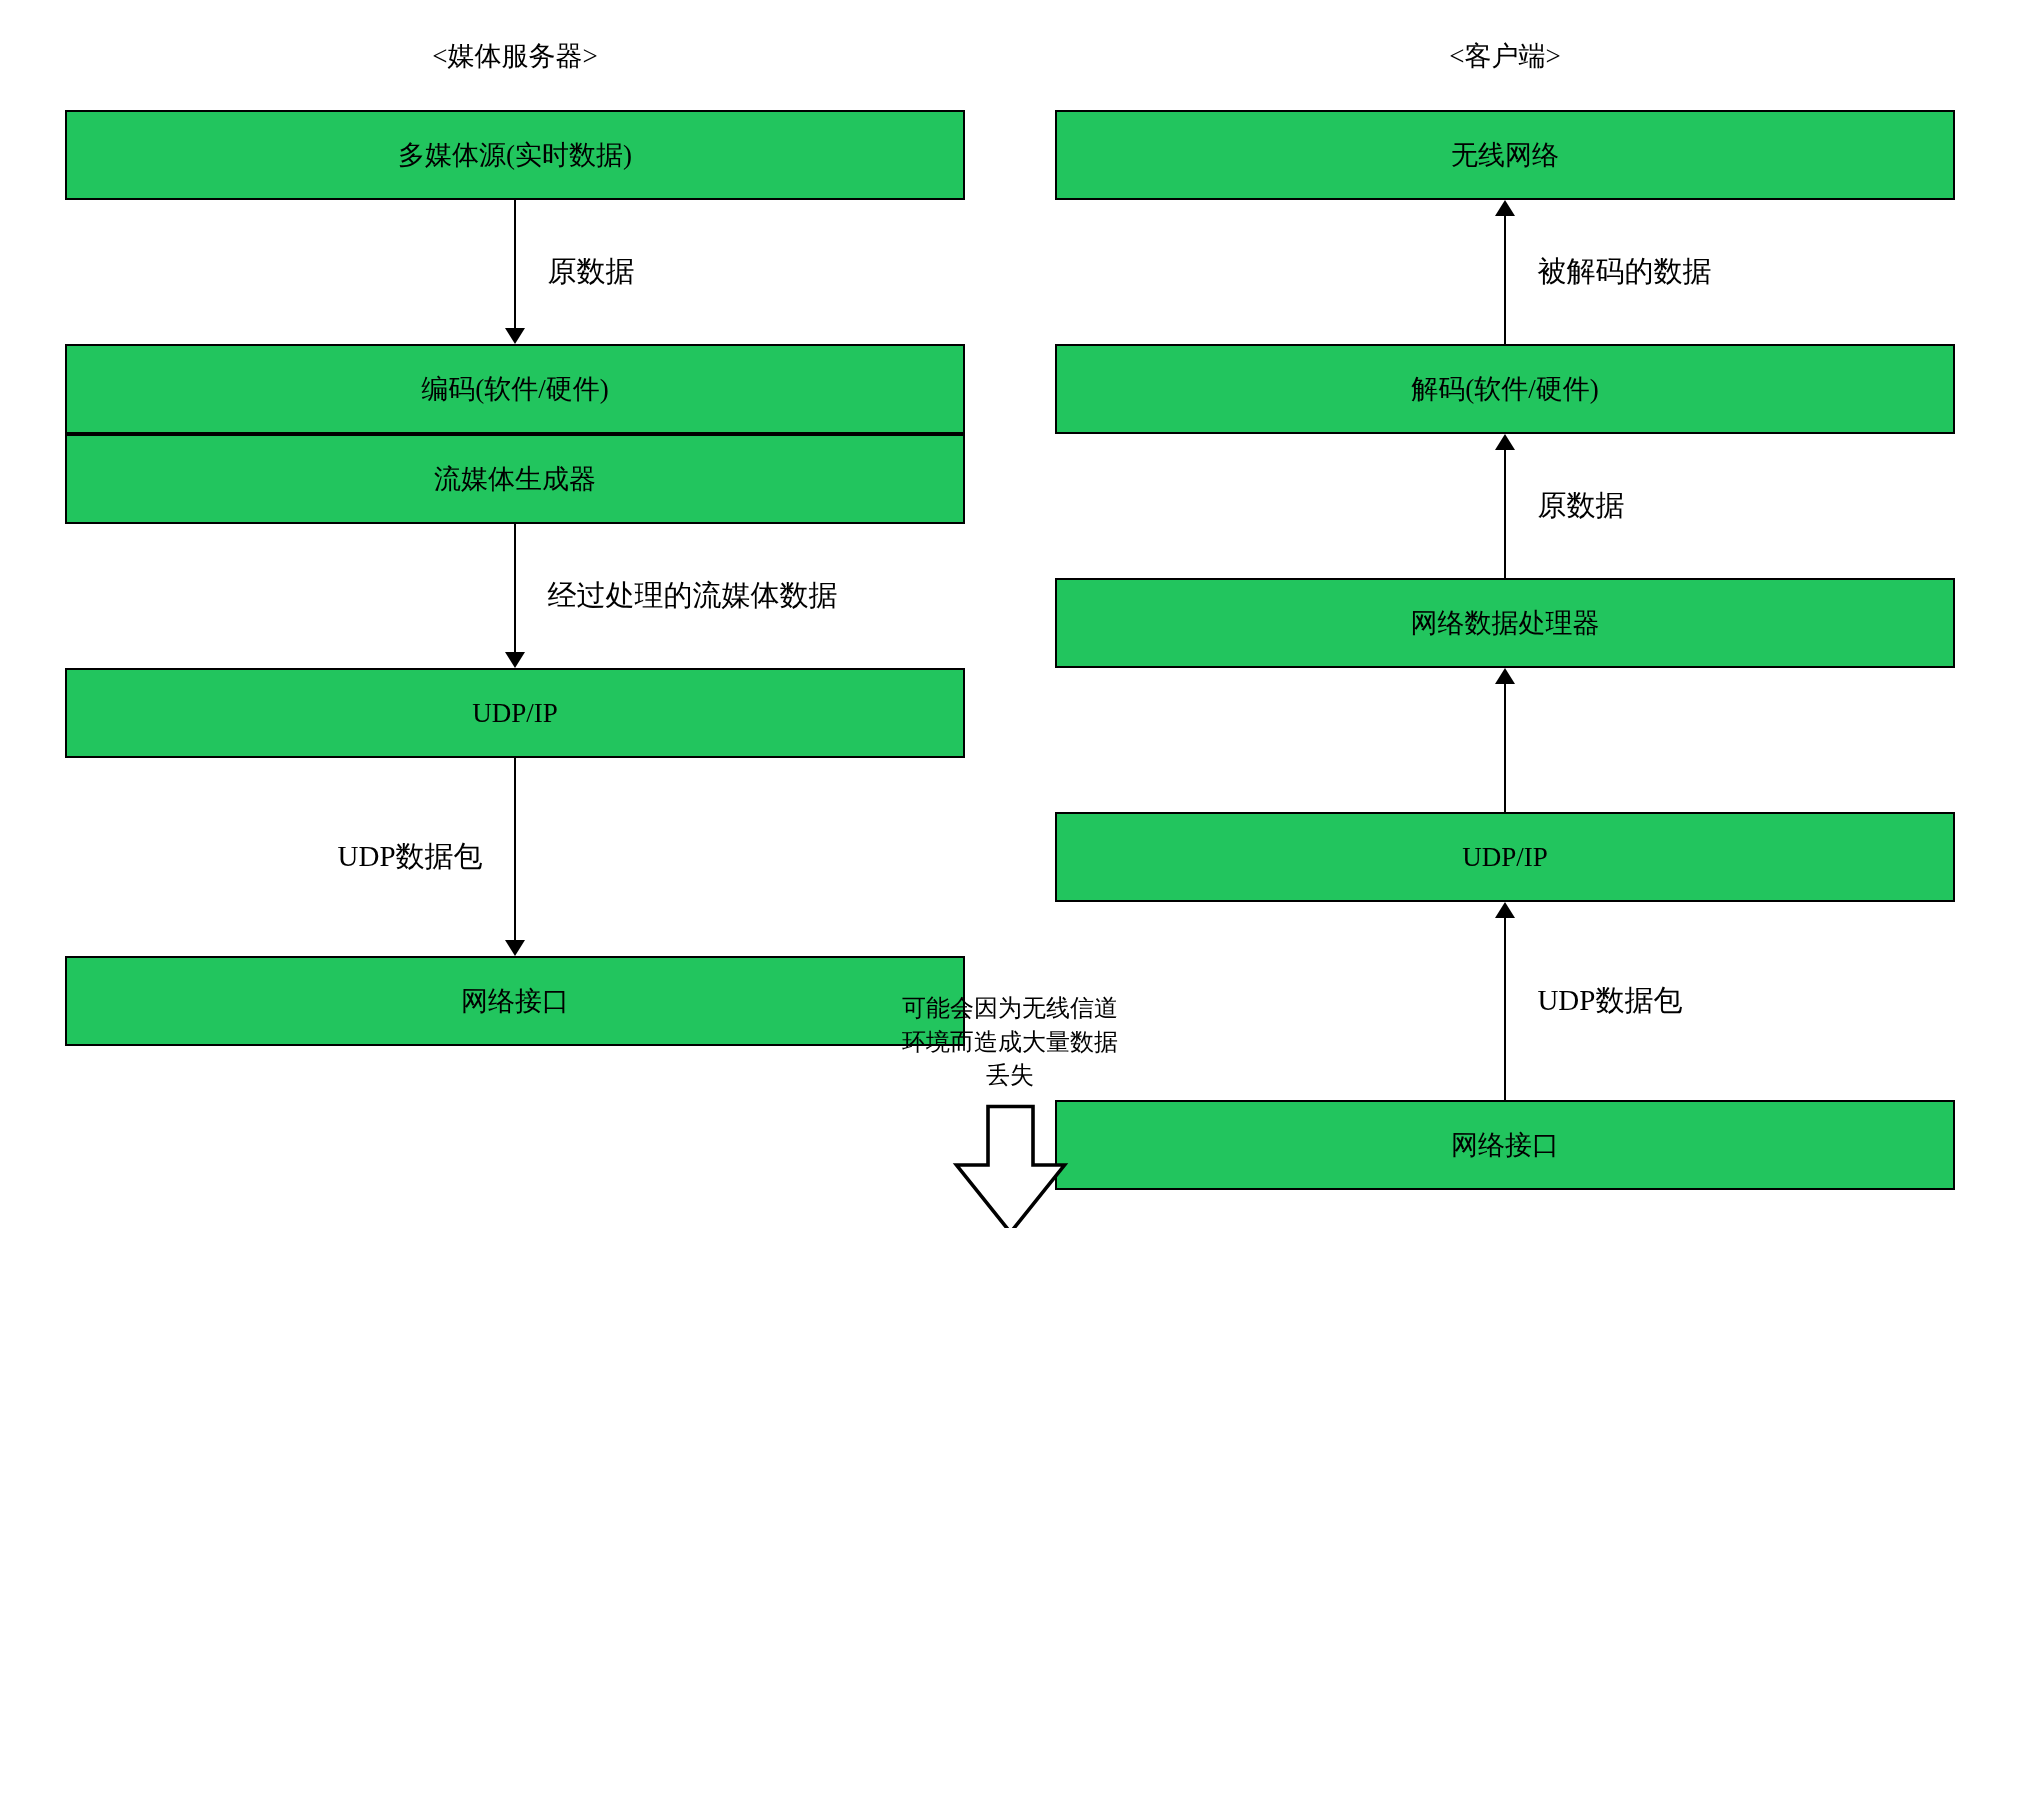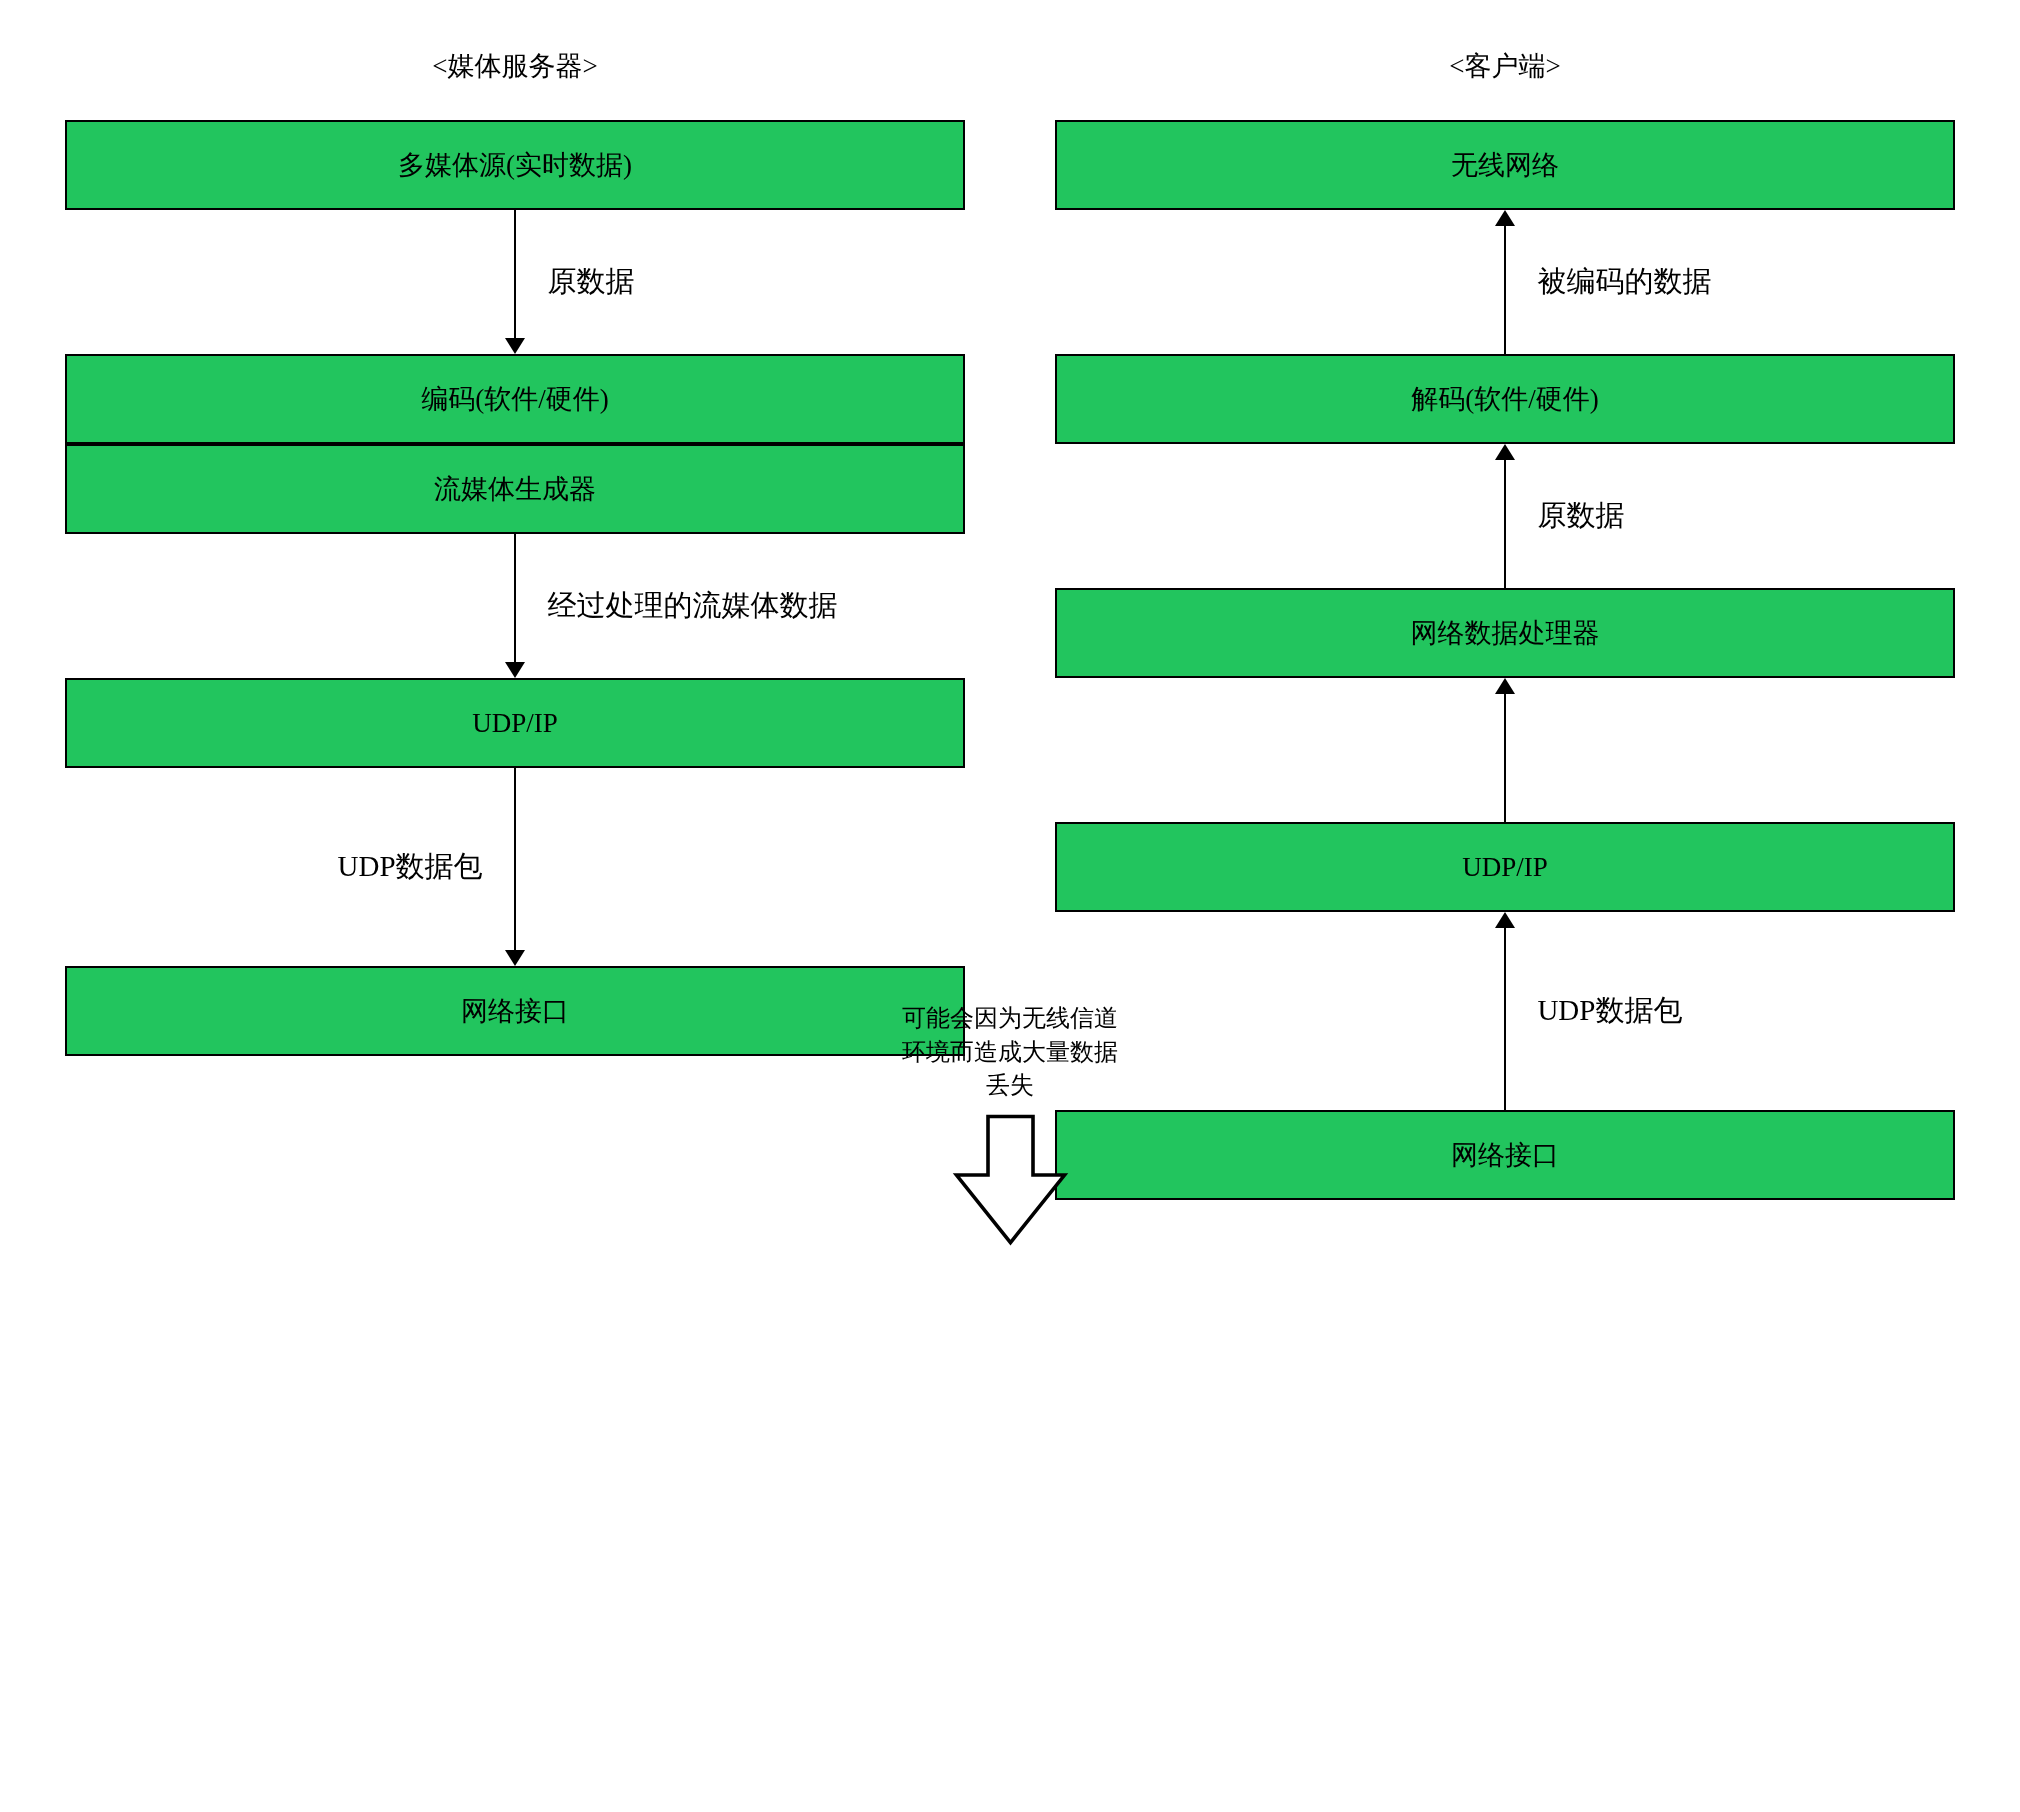--- a/index.html
+++ b/index.html
@@ -10,21 +10,21 @@
     font-family: "SimSun", "宋体", serif;
     font-size: 23.4px;
     color: #000;
   }
   .diagram {
     display: flex;
     justify-content: space-between;
     gap: 90px;
     position: relative;
     width: 1890px;
-    margin: 12px auto;
+    margin: 2px auto;
   }
   .column {
     display: flex;
     flex-direction: column;
     align-items: center;
     width: 504px;
   }
   .col-title {
     font-size: 27px;
     margin-bottom: 36px;
@@ -186,21 +186,21 @@
   <div class="column stack-wrap">
     <div class="col-title">&lt;客户端&gt;</div>
 
     <div class="box">
         <span>无线网络</span>
       </div>
 
     <div class="arrow-up">
       <div class="head"></div>
         <div class="line"></div>
-      <div class="arrow-label">被编码的数据</div>
+      <div class="arrow-label">被解码的数据</div>
     </div>
 
     <div class="box">
         <span>解码(软件/硬件)</span>
       </div>
 
     <div class="arrow-up">
       <div class="head"></div>
         <div class="line"></div>
       <div class="arrow-label">原数据</div>

